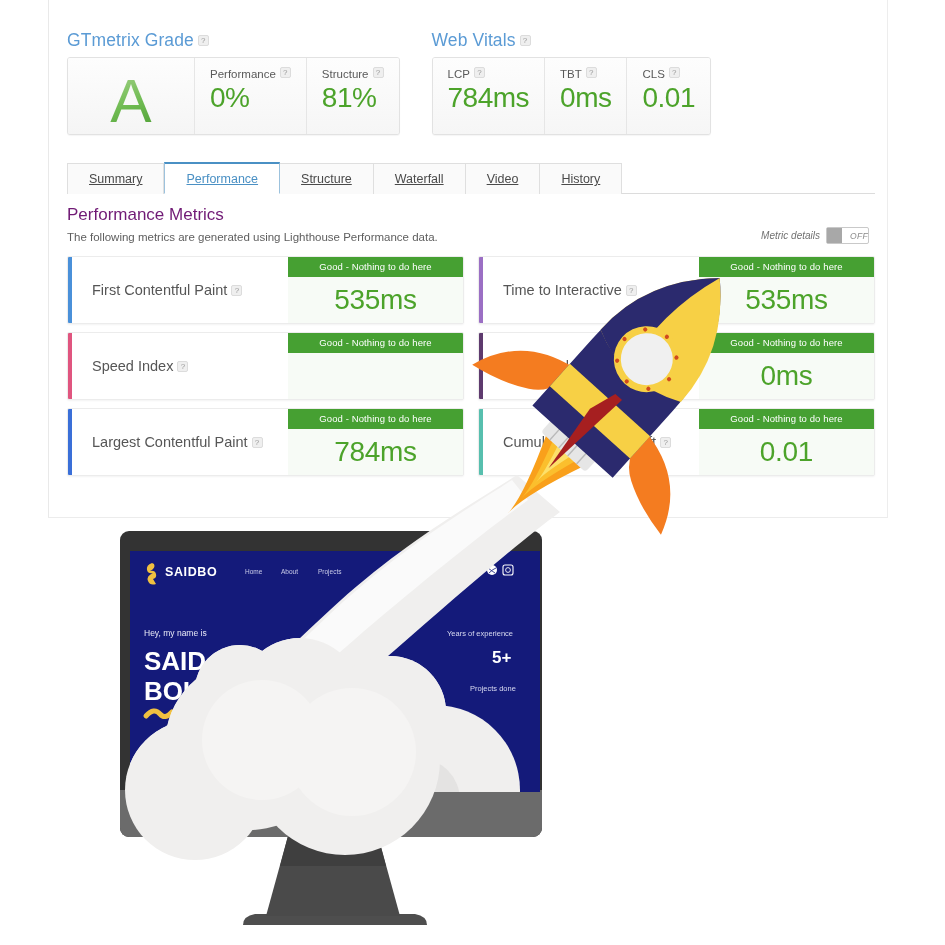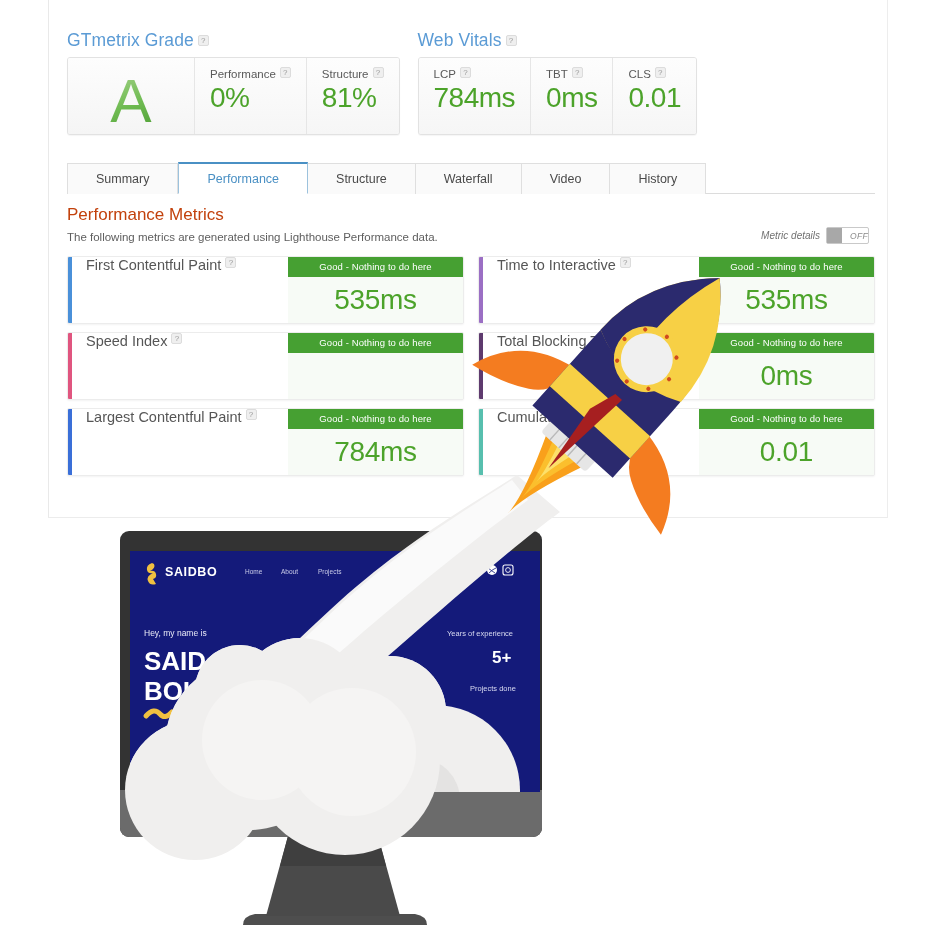--- a/index.html
+++ b/index.html
@@ -19,21 +19,21 @@
     background: #ffffff;
     border-left: 1px solid #e9e9e9;
     border-right: 1px solid #ededed;
     border-bottom: 1px solid #ececec;
     z-index: 1;
   }
 
   
   .summary-row {
     position: absolute; left: 18px; top: 42px;
-    width: 808px; display: flex; gap: 18px;
+    width: 808px; display: flex; gap: 32px;
   }
   .summary-block { }
   .block-title {
     font-size: 17.5px; color: #5b9bd5; font-weight: 400;
     margin-bottom: 6px; letter-spacing: .1px; white-space: nowrap;
   }
   .help {
     display: inline-block; width: 11px; height: 11px;
     background: #efefef; border: 1px solid #dcdcdc; border-radius: 2px;
     font-size: 8px; line-height: 10px; text-align: center;
@@ -76,36 +76,36 @@
   
   #tabs {
     position: absolute; left: 18px; top: 175px;
     width: 808px; height: 31px;
     display: flex; border-bottom: 1px solid #dcdcdc;
   }
   .tab {
     border: 1px solid #dfdfdf; border-bottom: none;
     border-left: none;
     background: #fafafa;
-    padding: 0 28px; height: 31px; line-height: 31px;
-    font-size: 12.5px; color: #4a4a4a; white-space: nowrap;
+    padding: 0 21px; height: 31px; line-height: 31px;
+    font-size: 12.5px; color: #4a4a4a; white-space: nowrap; text-decoration: underline;
   }
   .tab:first-child { border-left: 1px solid #dfdfdf; }
   .tab.active {
     background: #ffffff; color: #4a90c4;
     border: 1px solid #9cc2dd; border-bottom: 1px solid #ffffff;
     border-top: 2px solid #4a90c4;
     margin-top: -1px; height: 32px; line-height: 30px;
     position: relative; z-index: 2;
   }
 
   
   #metrics-heading {
     position: absolute; left: 18px; top: 217px;
-    font-size: 17px; color: #c2410c; font-weight: 400;
+    font-size: 17px; color: #701a75; font-weight: 400;
   }
   #metrics-sub {
     position: absolute; left: 18px; top: 243px;
     font-size: 11.5px; color: #5e5e5e;
   }
   #metric-details-toggle {
     position: absolute; right: 18px; top: 239px;
     display: flex; align-items: center; gap: 6px; font-style: italic;
   }
   #metric-details-label { font-size: 10px; color: #707070; }
@@ -131,22 +131,22 @@
   }
   .metric-card {
     display: flex; align-items: stretch;
     height: 68px; background: #ffffff;
     border: 1px solid #ececec; border-radius: 2px;
     box-shadow: 0 1px 2px rgba(0,0,0,.05);
     overflow: hidden;
   }
   .metric-accent { width: 4px; flex: 0 0 4px; }
   .metric-name {
-    flex: 1; display: flex; align-items: flex-start;
-    padding-left: 14px; font-size: 14.5px; color: #565656;
+    flex: 1; display: flex; align-items: center;
+    padding-left: 20px; font-size: 14.5px; color: #565656;
     font-weight: 400; white-space: nowrap;
   }
   .metric-value-box {
     width: 175px; flex: 0 0 175px;
     display: flex; flex-direction: column;
     background: #f7fbf6;
   }
   .metric-badge {
     background: #46a032; color: #ffffff;
     font-size: 9.5px; text-align: center;

